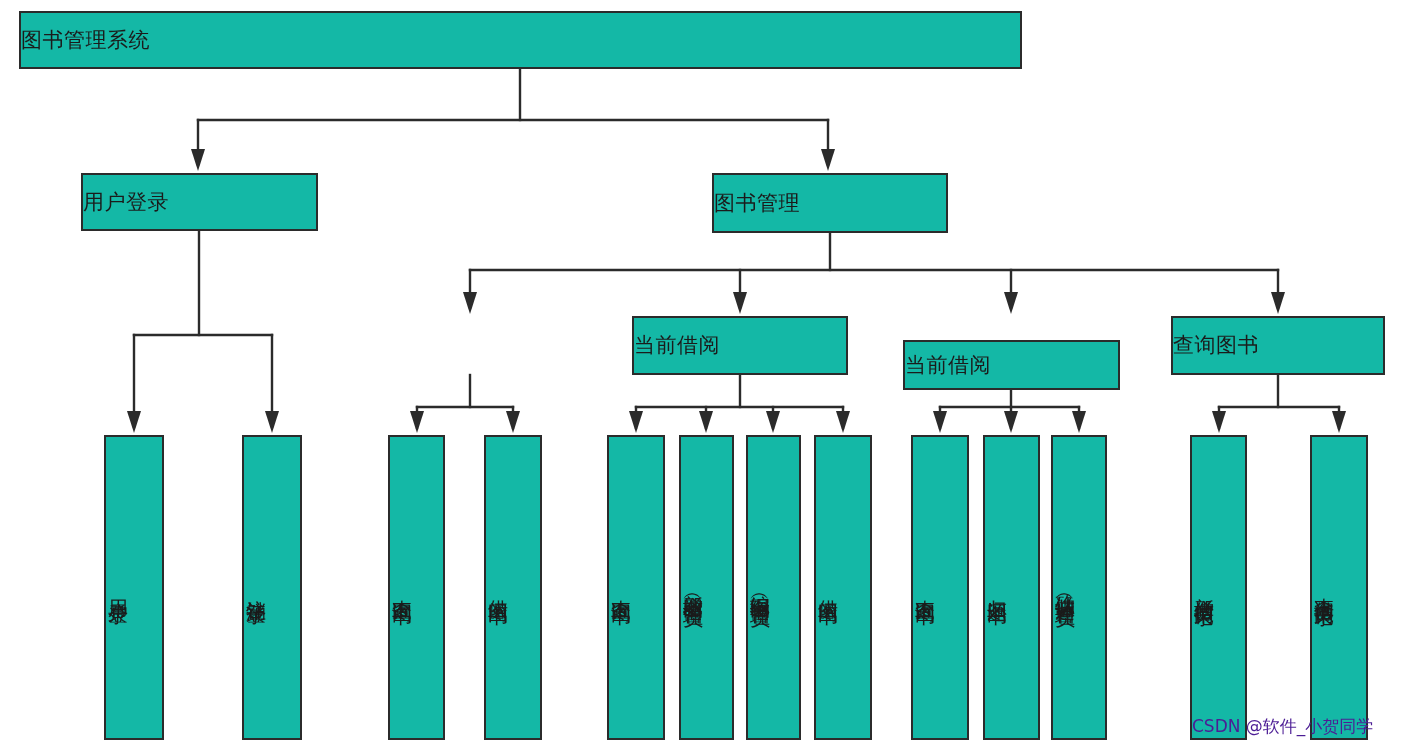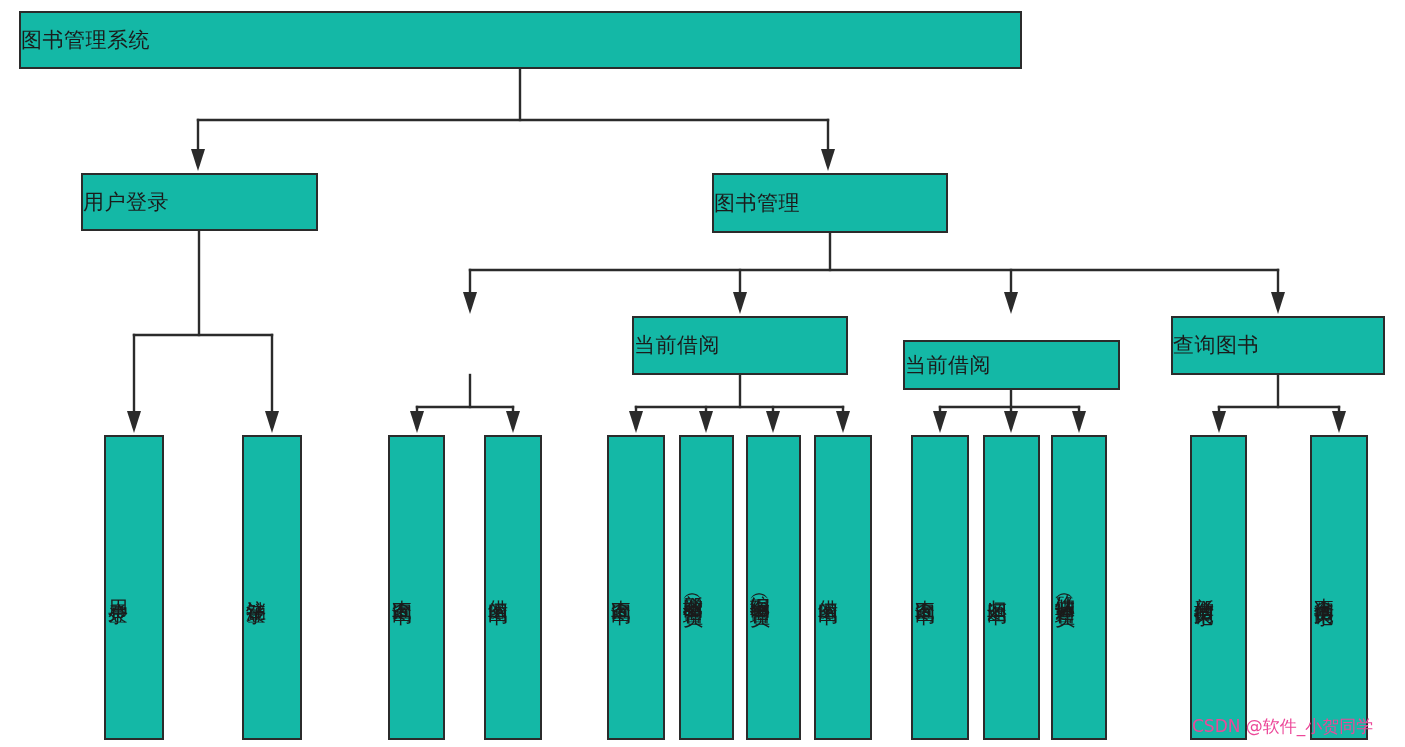--- a/index.html
+++ b/index.html
@@ -47,21 +47,21 @@
   .node.vertical .node-label {
     writing-mode: vertical-rl;
     text-orientation: upright;
     letter-spacing: 2px;
     font-size: 20px;
     white-space: nowrap;
   }
   .watermark {
     position: absolute;
     font-size: 17px;
-    color: #ec4899;
+    color: #4c1d95;
     white-space: nowrap;
     z-index: 5;
     font-family: "DejaVu Sans", "Liberation Sans", sans-serif;
   }
 </style>
 </head>
 <body>
 
 <div id="canvas">
 

